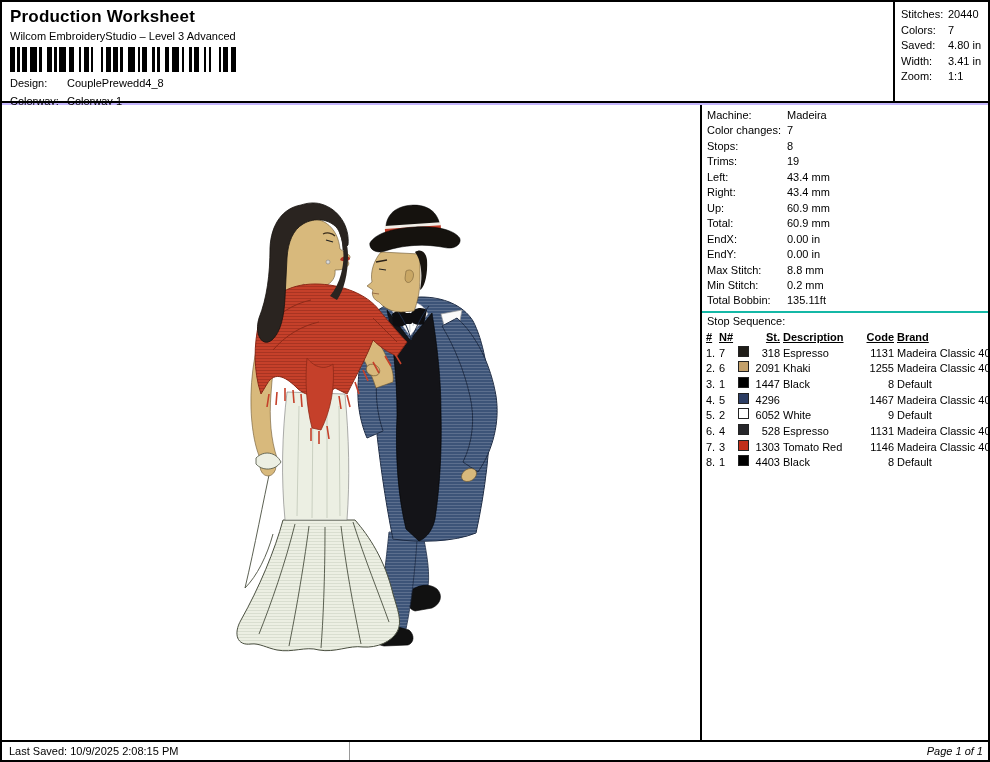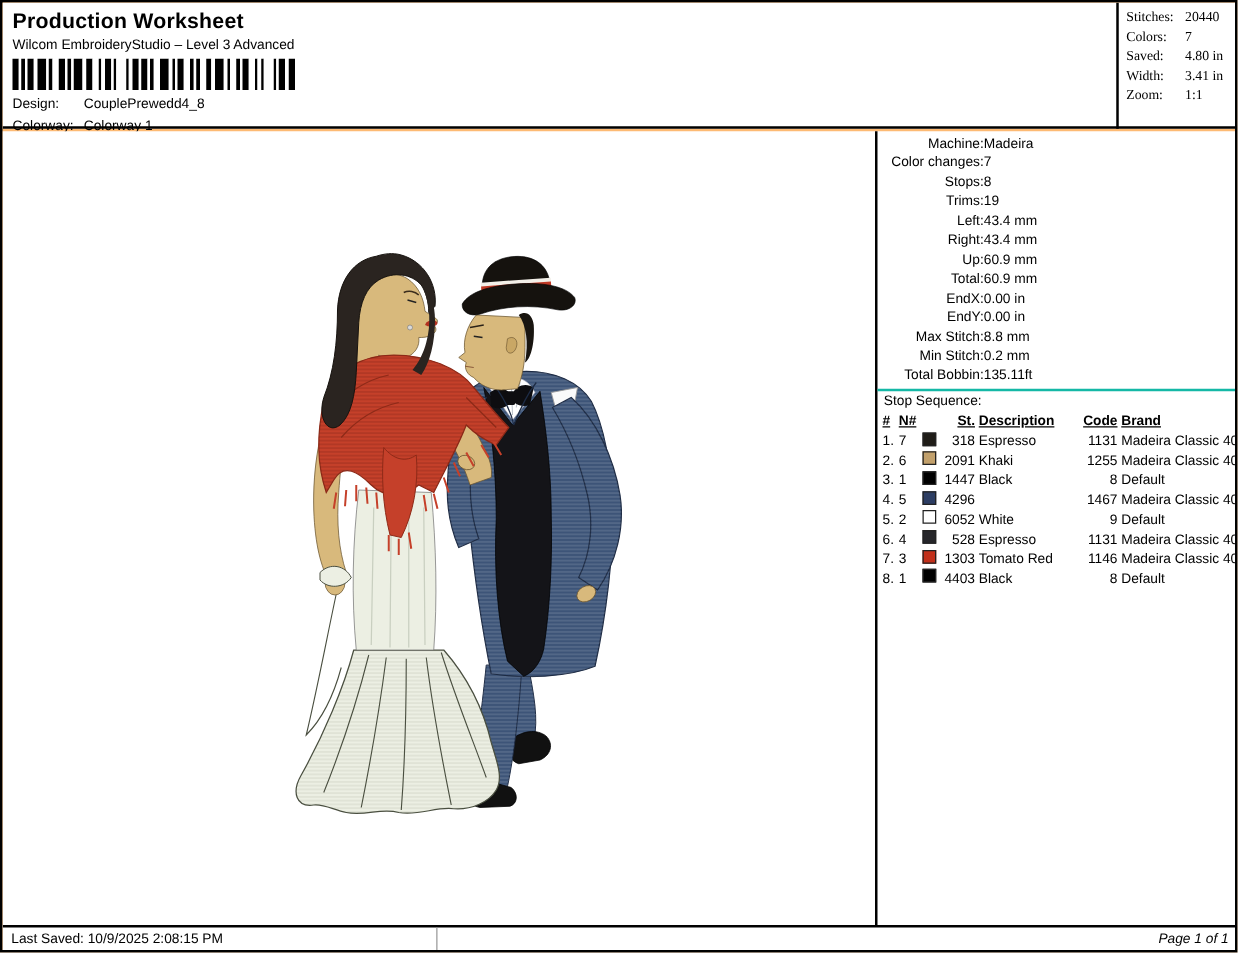--- a/index.html
+++ b/index.html
@@ -1,37 +1,37 @@
 <!DOCTYPE html>
 <html><head>
 <meta charset="utf-8">
 <style>
   html,body { margin:0; padding:0; background:#888; }
   * { box-sizing:border-box; }
   .page {
     position:relative; width:990px; height:762px; margin:0 auto;
-    background:#fdba74; border:2px solid #000;
+    background:#c4b5fd; border:2px solid #000;
     font-family:"Liberation Sans","DejaVu Sans",sans-serif; color:#000;
     overflow:hidden;
   }
   
   .header { position:absolute; left:0; top:0; width:986px; height:101px; border-bottom:2px solid #000; background:#fff; }
   .header-left { position:absolute; left:8px; top:5px; }
   .title { font-size:17px; font-weight:bold; letter-spacing:0.2px; }
   .subtitle { font-size:11px; margin-top:3px; }
   .barcode { margin-top:5px; width:226px; height:25px; display:flex; }
   .barcode div { height:100%; }
   .meta-row { font-size:11px; margin-top:5px; line-height:13px; display:flex; }
   .meta-label { width:57px; }
   .stats-box { position:absolute; right:0; top:0; width:95px; height:101px; border-left:2px solid #000; padding:5px 0 0 6px; font-size:11px; }
-  .stats-row { display:flex; line-height:15.5px;font-family:Liberation Serif, serif; }
+  .stats-row { display:flex; line-height:15.5px; }
   .stats-label { width:47px; }
   
   .right-panel { position:absolute; left:698px; top:103px; width:288px; height:637px; border-left:2px solid #000; font-size:11px; background:#fff; }
-  .machine-list { padding:3px 0 0 5px;text-align:right; }
+  .machine-list { padding:3px 0 0 5px; }
   .machine-row { display:flex; line-height:15.45px; white-space:nowrap; }
   .machine-label { width:80px; }
   .stop-title { border-top:2px solid #14b8a6; margin-top:2px; padding:2px 0 1px 5px; line-height:13px; }
   .stop-table { padding-left:4px; margin-top:1px; }
   .stop-row { display:grid; grid-template-columns:13px 19px 15px 30px 80px 34px auto; align-items:center; line-height:15.7px; height:15.7px; white-space:nowrap; }
   .stop-head span { font-weight:bold; text-decoration:underline; }
   .col-right { text-align:right; padding-right:3px; }
   .swatch { width:11px; height:11px; border:1px solid #222; display:inline-block; }
   
   .design-area { position:absolute; left:0; top:103px; width:698px; height:637px; background:#fff; }

